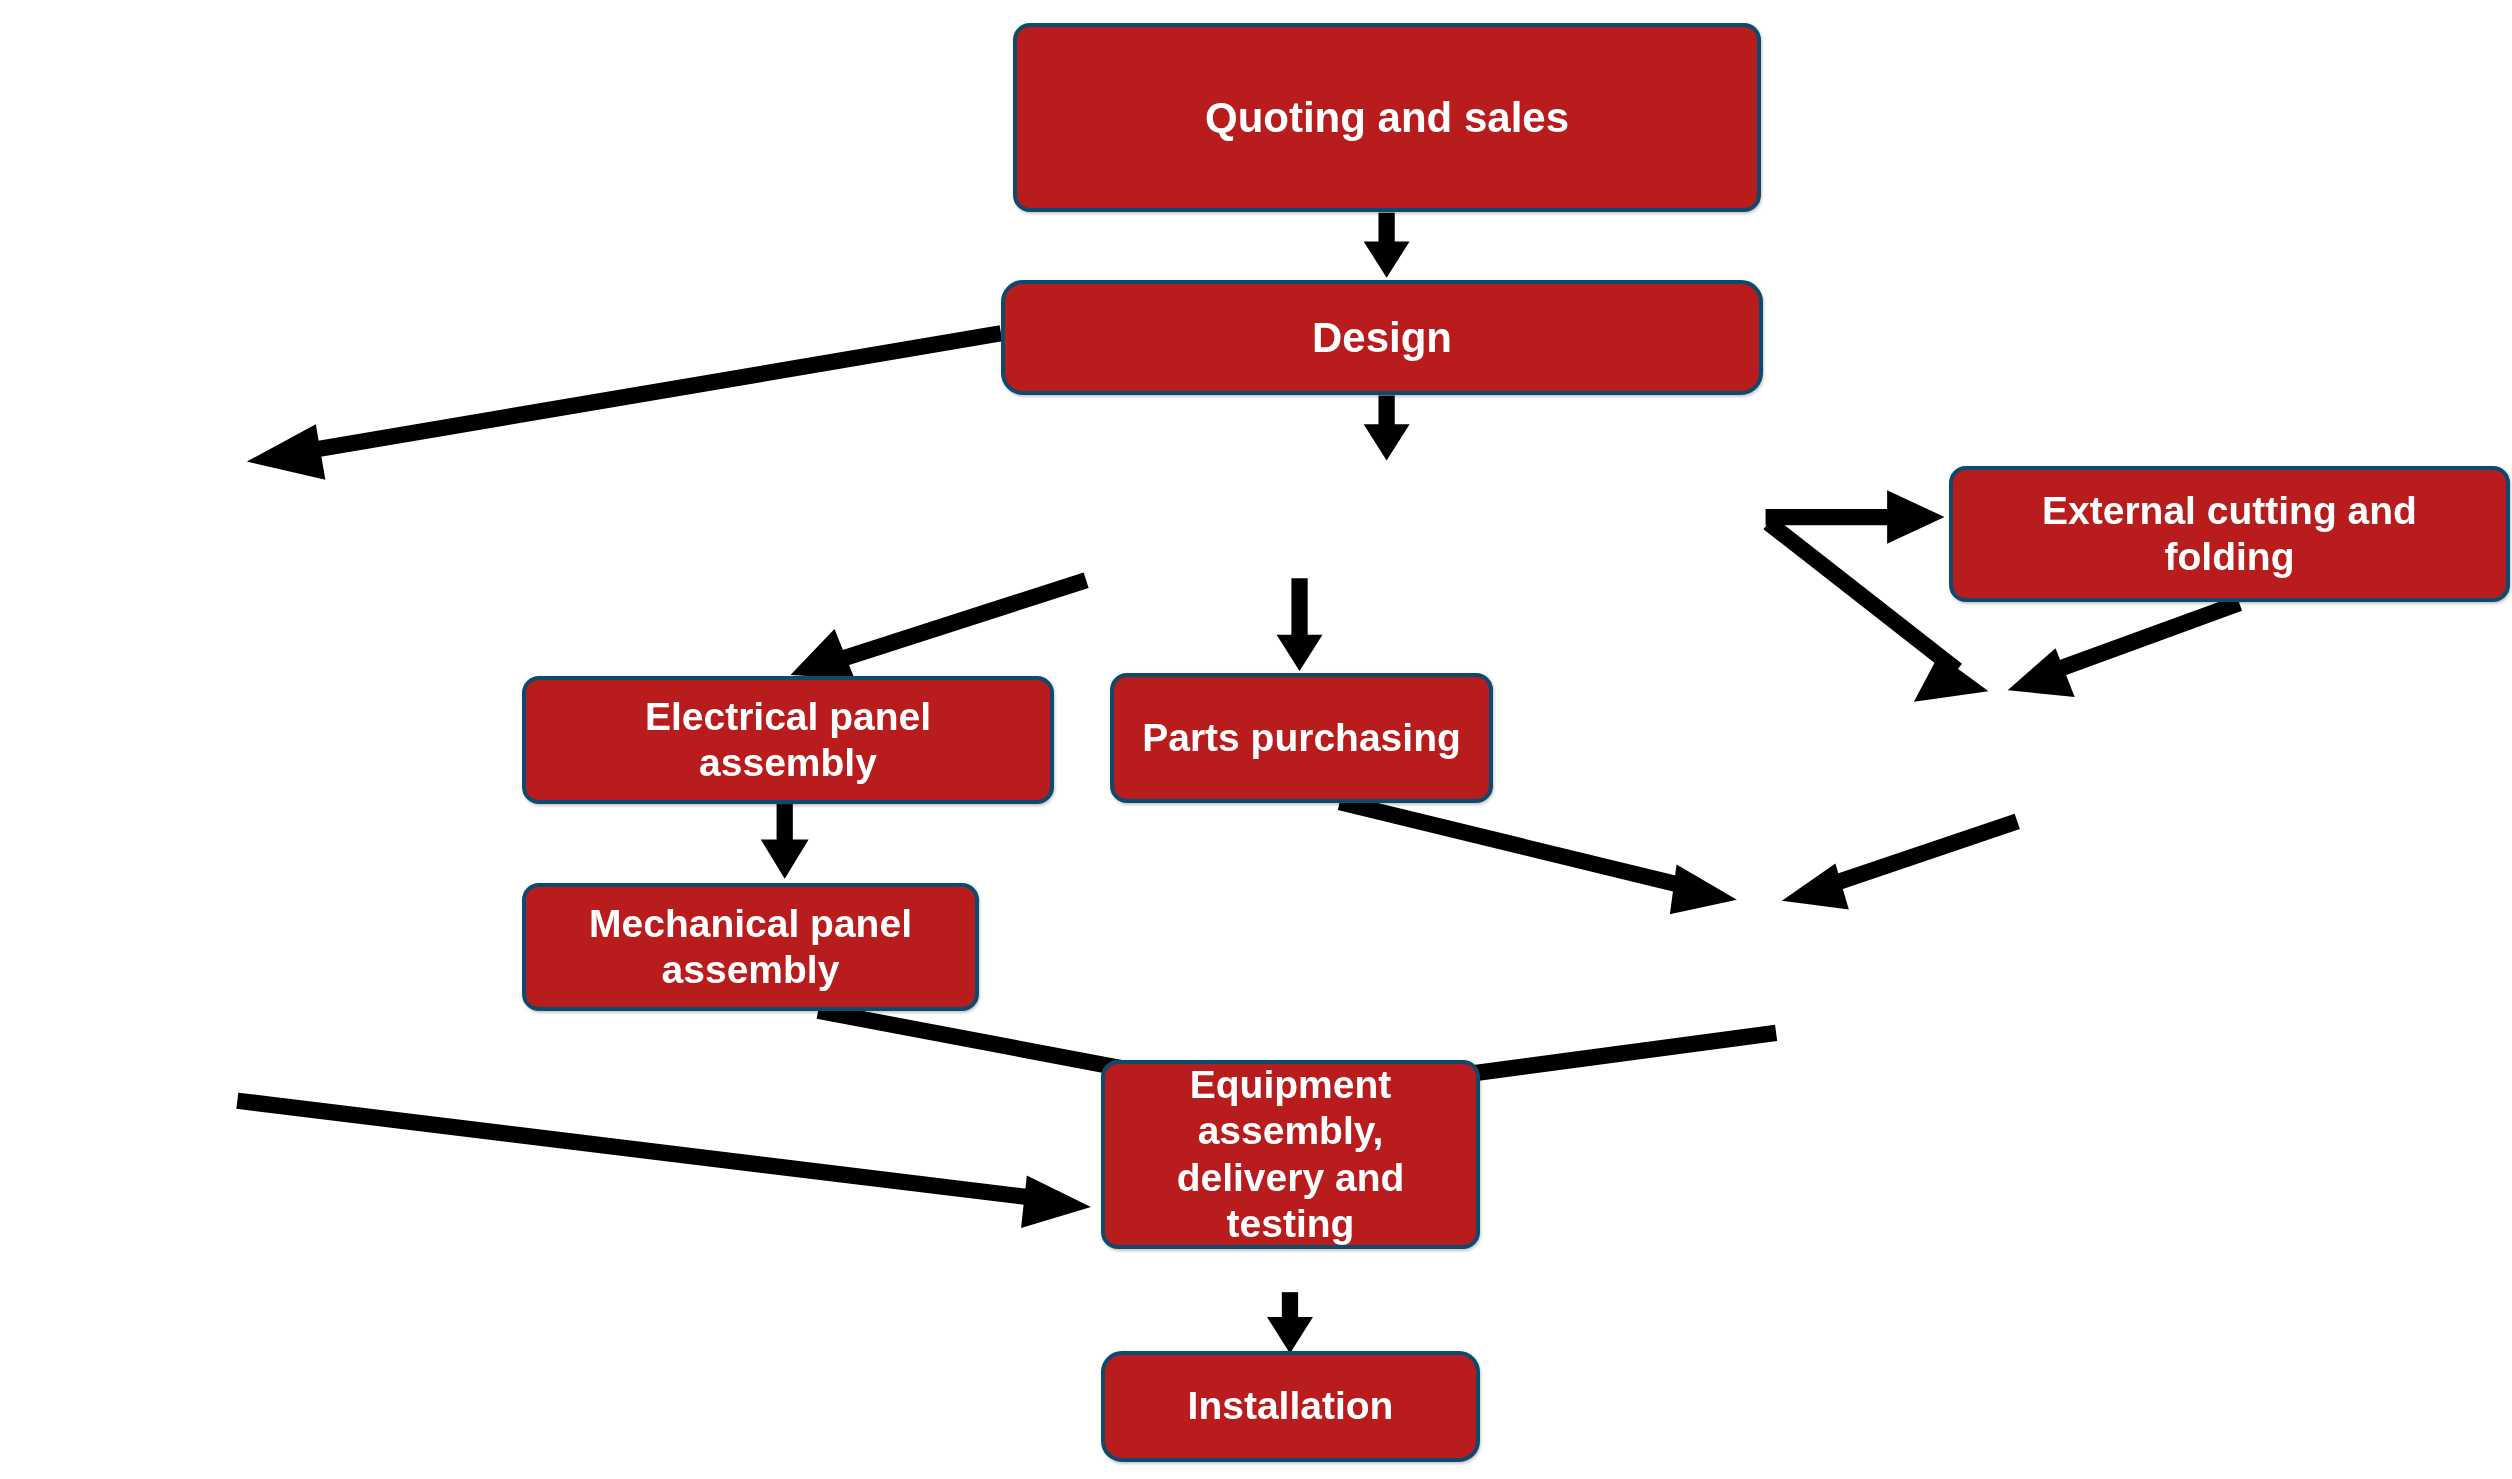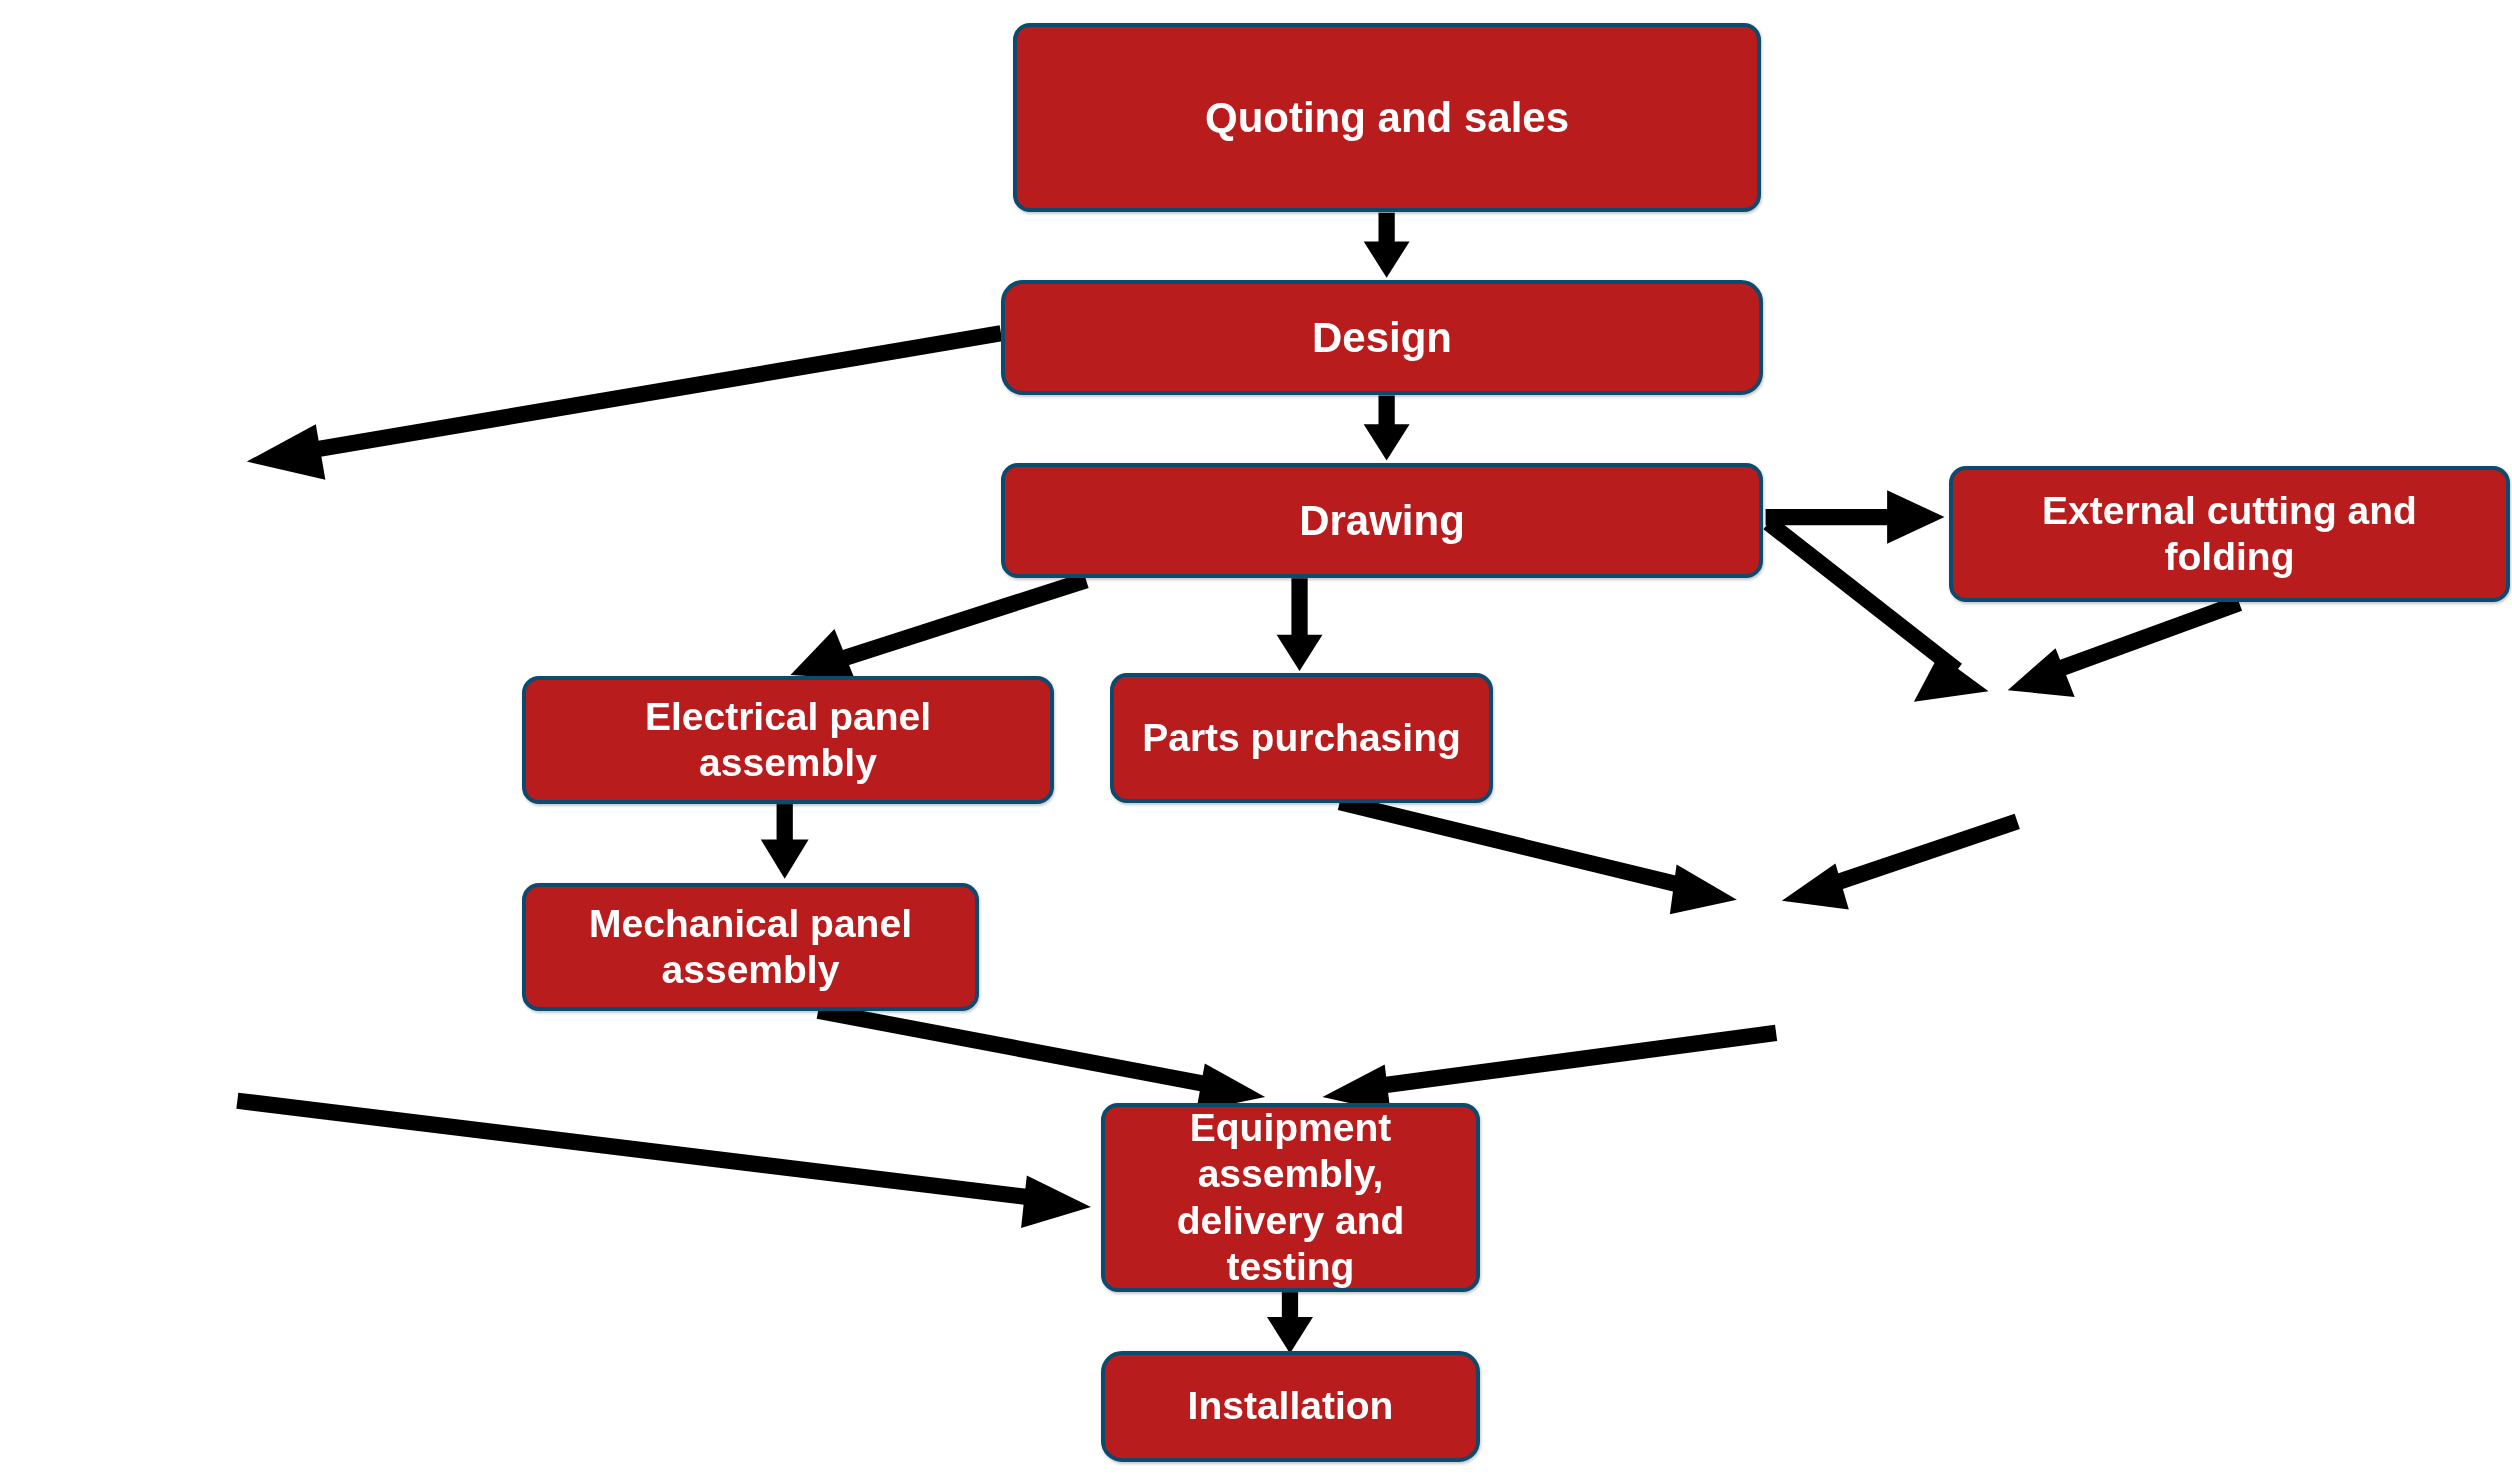--- a/index.html
+++ b/index.html
@@ -135,23 +135,20 @@
   </svg>
 
   <div class="node-box" style="left:1013px; top:23px; width:748px; height:189px; font-size:42px;">
     <span class="node-label">Quoting and sales</span>
   </div>
 
   <div class="node-box" style="left:1001px; top:280px; width:762px; height:115px; font-size:42px;border-radius:22px;">
     <span class="node-label">Design</span>
   </div>
 
-  <div class="node-box" style="left:1001px; top:463px; width:762px; height:115px; font-size:42px;">
-    <span class="node-label">Drawing</span>
-  </div>
 
   <div class="node-box" style="left:1949px; top:466px; width:561px; height:136px; font-size:39px;">
     <span class="node-label">External cutting and
 folding</span>
   </div>
 
   <div class="node-box" style="left:522px; top:676px; width:532px; height:128px; font-size:39px;">
     <span class="node-label">Electrical panel
 assembly</span>
   </div>
@@ -161,21 +158,21 @@
   </div>
 
 
   <div class="node-box" style="left:522px; top:883px; width:457px; height:128px; font-size:39px;">
     <span class="node-label">Mechanical panel
 assembly</span>
   </div>
 
 
 
-  <div class="node-box" style="left:1101px; top:1103px; width:379px; height:189px; font-size:39px;">
+  <div class="node-box" style="left:1101px; top:1060px; width:379px; height:189px; font-size:39px;">
     <span class="node-label">Equipment assembly,
 delivery and testing</span>
   </div>
 
   <div class="node-box" style="left:1101px; top:1351px; width:379px; height:111px; font-size:39px;border-radius:21px;">
     <span class="node-label">Installation</span>
   </div>
 
 </div>
 

